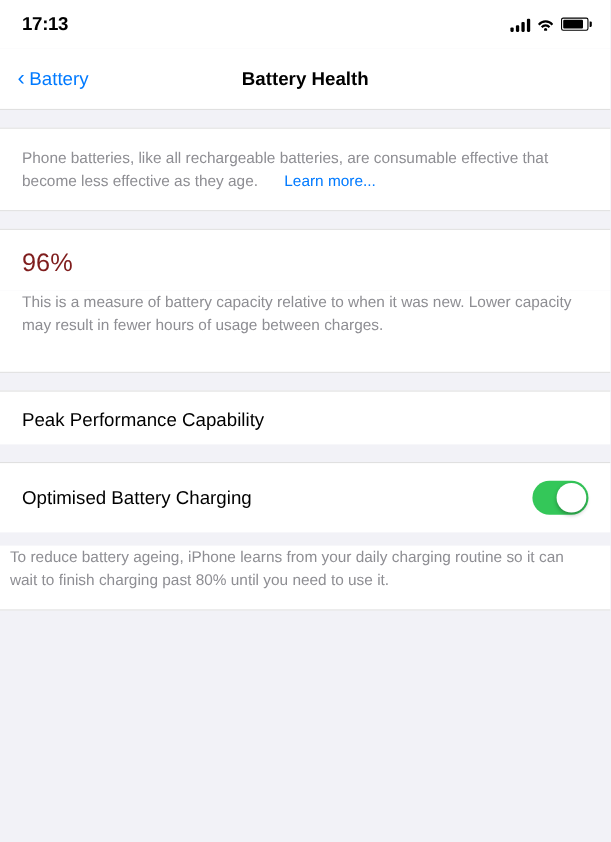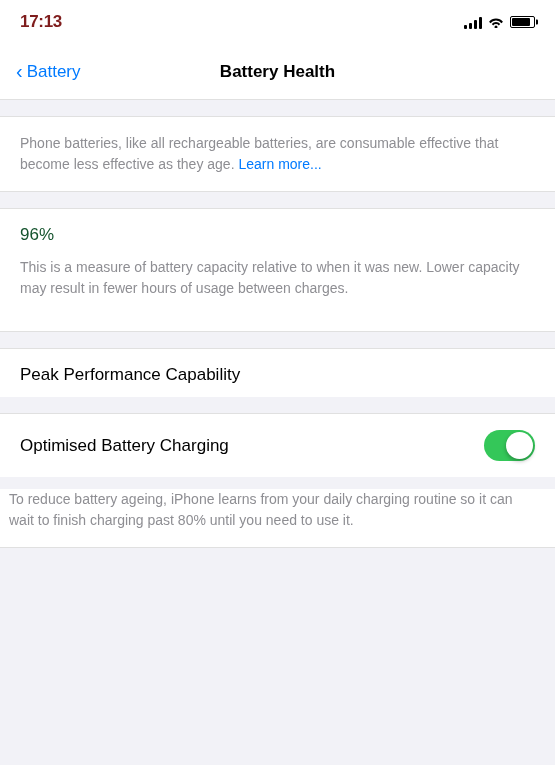--- a/index.html
+++ b/index.html
@@ -23,21 +23,21 @@
       height: 44px;
       display: flex;
       align-items: center;
       justify-content: space-between;
       padding: 0 20px;
     }
 
     .status-time {
       font-size: 17px;
       font-weight: 600;
-      color: #7f1d1d;
+      color: #000000;
       letter-spacing: -0.3px;
     }
 
     .status-icons {
       display: flex;
       align-items: center;
       gap: 6px;
     }
 
     .signal-bars {
@@ -142,43 +142,44 @@
     .info-text {
       font-size: 14px;
       color: #8e8e93;
       line-height: 1.5;
     }
 
     .learn-more-link {
       color: #007aff;
       text-decoration: none;
       font-size: 14px;
+      margin-left: 20px;
     }
 
     
     .capacity-header {
       background: #fff;
       padding: 16px 20px 12px 20px;
       display: flex;
       align-items: center;
       justify-content: space-between;
       border-top: 1px solid #e0e0e0;
       margin-top: 16px;
     }
 
     .capacity-title {
       font-size: 17px;
       font-weight: 400;
       color: #000;
     }
 
     .capacity-value {
-      font-size: 17px;
+      font-size: 23px;
       font-weight: 400;
-      color: #14532d;
+      color: #7f1d1d;
     }
 
     .capacity-desc {
       background: #fff;
       padding: 0 20px 32px 20px;
       border-bottom: 1px solid #e0e0e0;
     }
 
     .capacity-desc-text {
       font-size: 14px;

